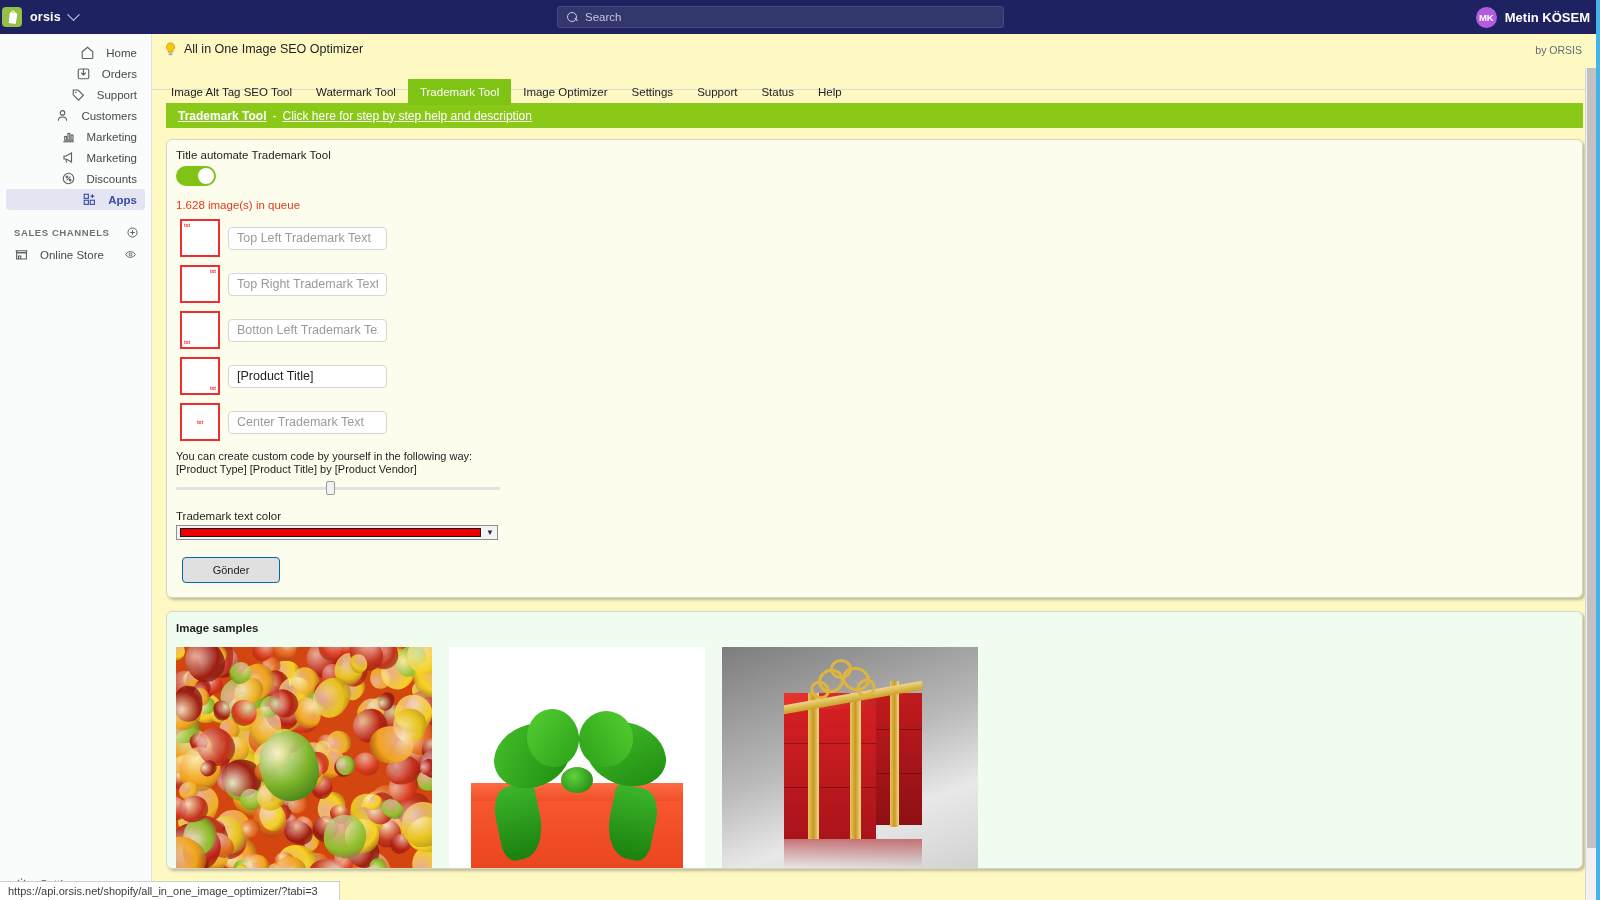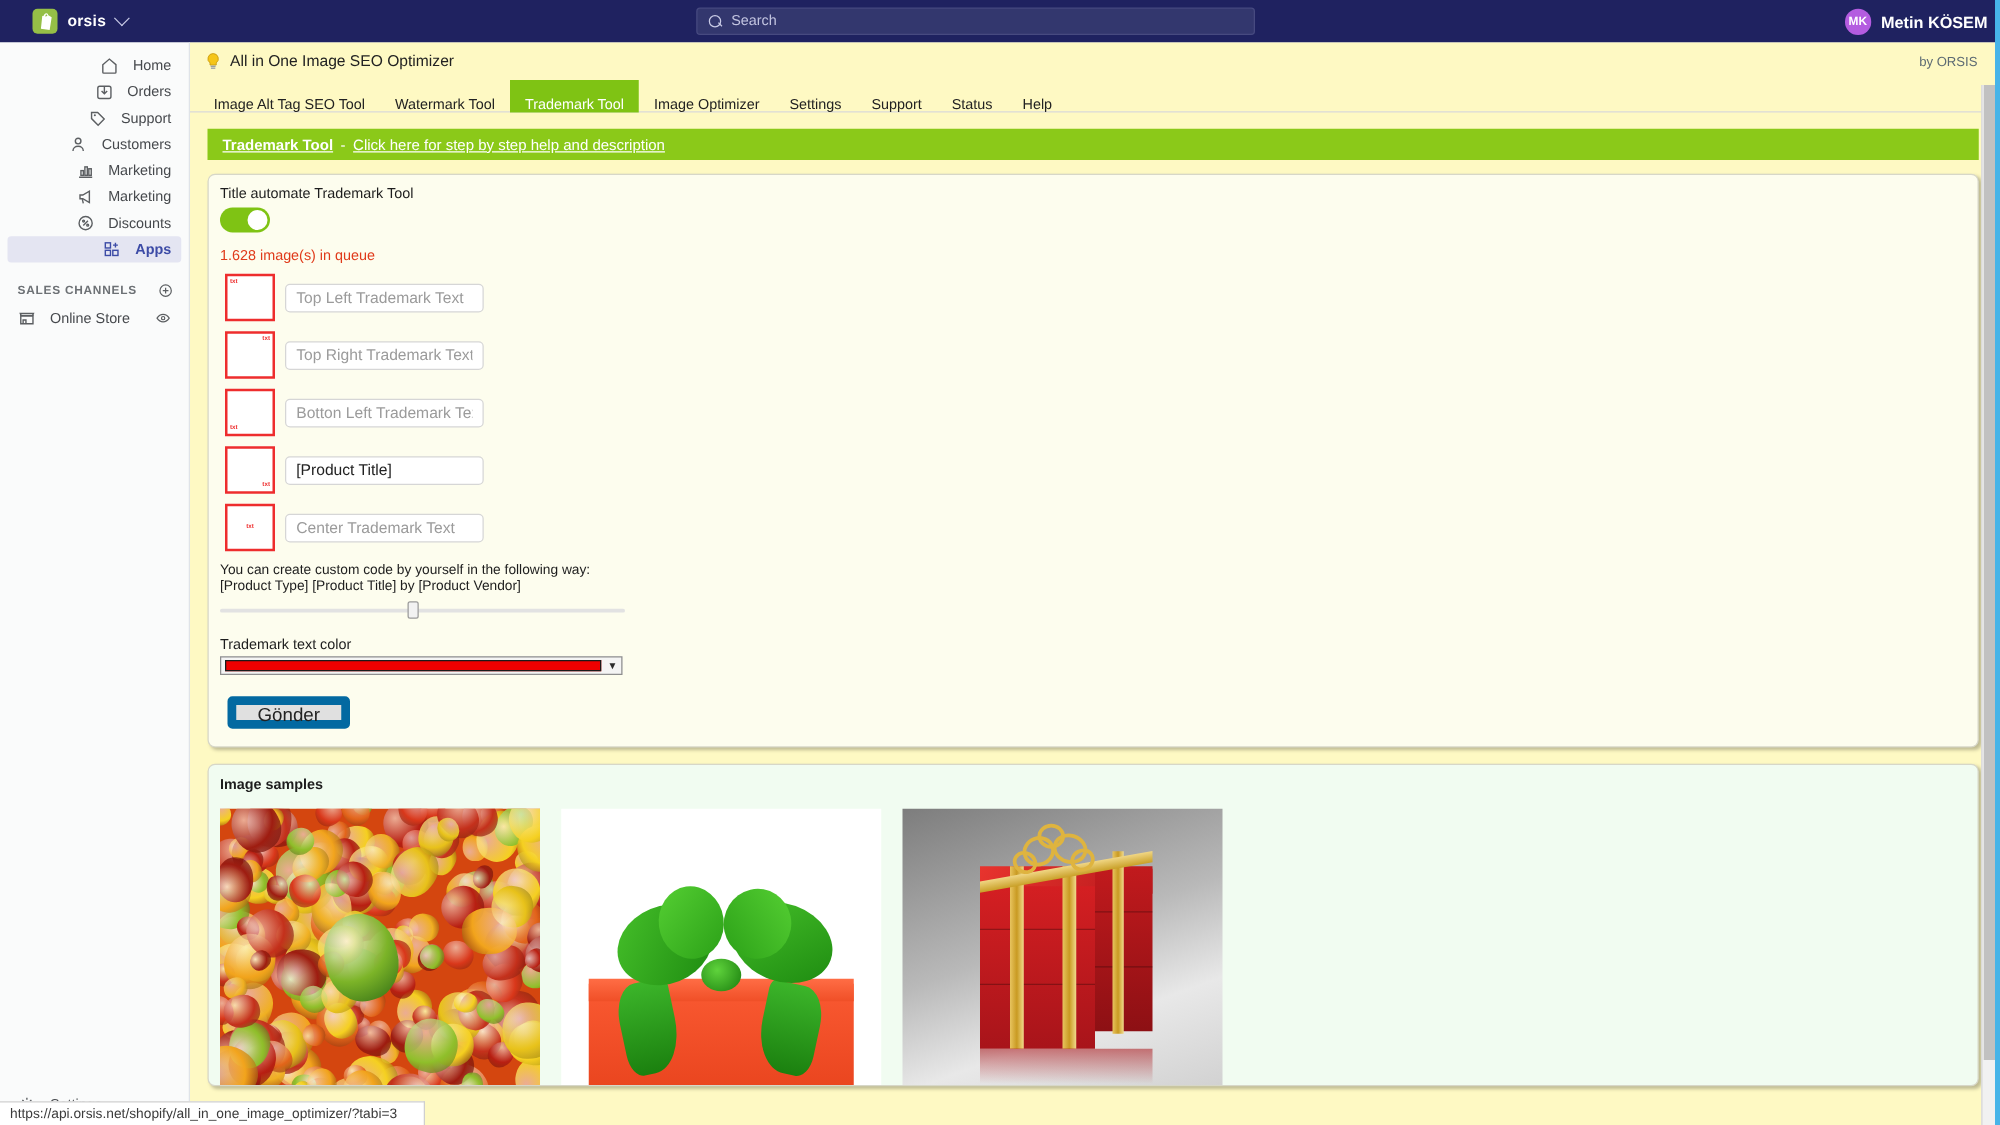--- a/index.html
+++ b/index.html
@@ -8,21 +8,21 @@
     font-family: "Liberation Sans", sans-serif;
     background: #fff; overflow: hidden;
   }
   .app { position: relative; width: 1600px; height: 900px; }
 
   
   .topbar {
     position: absolute; top: 0; left: 0; width: 1600px; height: 34px;
     background: #1f2260; display: flex; align-items: center;
   }
-  .store-chip { display: flex; align-items: center; gap: 8px; padding-left: 26px; height: 34px; cursor: pointer; }
+  .store-chip { display: flex; align-items: center; gap: 8px; padding-left: 2px; height: 34px; cursor: pointer; }
   .shop-logo {
     width: 20px; height: 20px; border-radius: 4px;
     background: #95bf47; position: relative; display: flex; align-items: center; justify-content: center;
   }
   .shop-logo svg { width: 13px; height: 14px; display: block; }
   .store-name { color: #fff; font-size: 12.5px; font-weight: 600; letter-spacing: .2px; }
   .chev { width: 9px; height: 9px; border-right: 1.6px solid #c9cbe6; border-bottom: 1.6px solid #c9cbe6;
           transform: rotate(45deg) translate(-2px,-2px); }
   .searchbar {
     position: absolute; left: 557px; top: 6px; width: 447px; height: 22px;
@@ -67,22 +67,22 @@
 
   
   .content { position: absolute; left: 152px; top: 34px; width: 1448px; height: 866px; background: #fef9c3; overflow: hidden; }
   .app-head { height: 30px; display: flex; align-items: center; padding: 0 0 0 12px; position: relative; }
   .bulb { width: 13px; height: 15px; margin-right: 7px; }
   .app-title { font-size: 12.5px; color: #222; }
   .by { position: absolute; right: 18px; top: 10px; font-size: 10.5px; color: #5d6b73; }
 
   .tabs { display: flex; height: 26px; border-bottom: 1px solid #d9d9d9; padding-left: 7px; }
   .tab {
-    display: flex; align-items: flex-end; padding: 0 12px; height: 26px;
-    font-size: 11.5px; color: #222; cursor: pointer; white-space: nowrap;
+    display: flex; align-items: center; padding: 0 12px; height: 26px;
+    font-size: 11.5px; color: #222; cursor: pointer; white-space: nowrap; margin-top: 15px;
   }
   .tab.active { background: #7fc314; color: #fff; }
 
   .banner {
     margin: 13px 17px 0 14px; height: 25px; background: #8bc919;
     display: flex; align-items: center; padding-left: 12px; gap: 6px;
   }
   .banner a { color: #fff; font-size: 12px; font-weight: 700; text-decoration: underline; cursor: pointer; }
   .banner .dash { color: #fff; font-size: 12px; }
   .banner a.help { font-weight: 400; }
@@ -128,22 +128,22 @@
   .clr-label { margin-top: 15px; font-size: 11.5px; color: #1d1d1d; }
   .clr-select {
     margin-top: 3px; width: 322px; height: 15px; border: 1px solid #8e8e8e; background: #f4f4f4;
     display: flex; align-items: center; cursor: pointer;
   }
   .clr-swatch { flex: 1; height: 9px; margin: 0 2px 0 3px; background: #ee0000; border: 1px solid #1a1a1a; }
   .clr-arrow { width: 14px; display: flex; align-items: center; justify-content: center;
                font-size: 8px; color: #2b2b2b; }
   .gonder {
     margin-top: 17px; margin-left: 6px; width: 98px; height: 26px;
-    background: #e0e0e0; border: 7px solid #0369a1; border-radius: 4px;
-    font-size: 15px; color: #222; font-family: "Liberation Sans", sans-serif; cursor: pointer;
+    background: #e0e0e0; border: 1px solid #0369a1; border-radius: 4px;
+    font-size: 11px; color: #222; font-family: "Liberation Sans", sans-serif; cursor: pointer;
   }
 
   .panel2 {
     margin: 13px 17px 0 14px; background: #f1fcf1;
     border: 1px solid #d7d7c8; border-radius: 6px;
     box-shadow: 2px 2px 3px rgba(0,0,0,.25);
     padding: 10px 0 0 9px; height: 258px; overflow: hidden;
   }
   .samples-title { font-size: 11.5px; font-weight: 700; color: #1d1d1d; }
   .samples { display: flex; gap: 17px; margin-top: 13px; }

